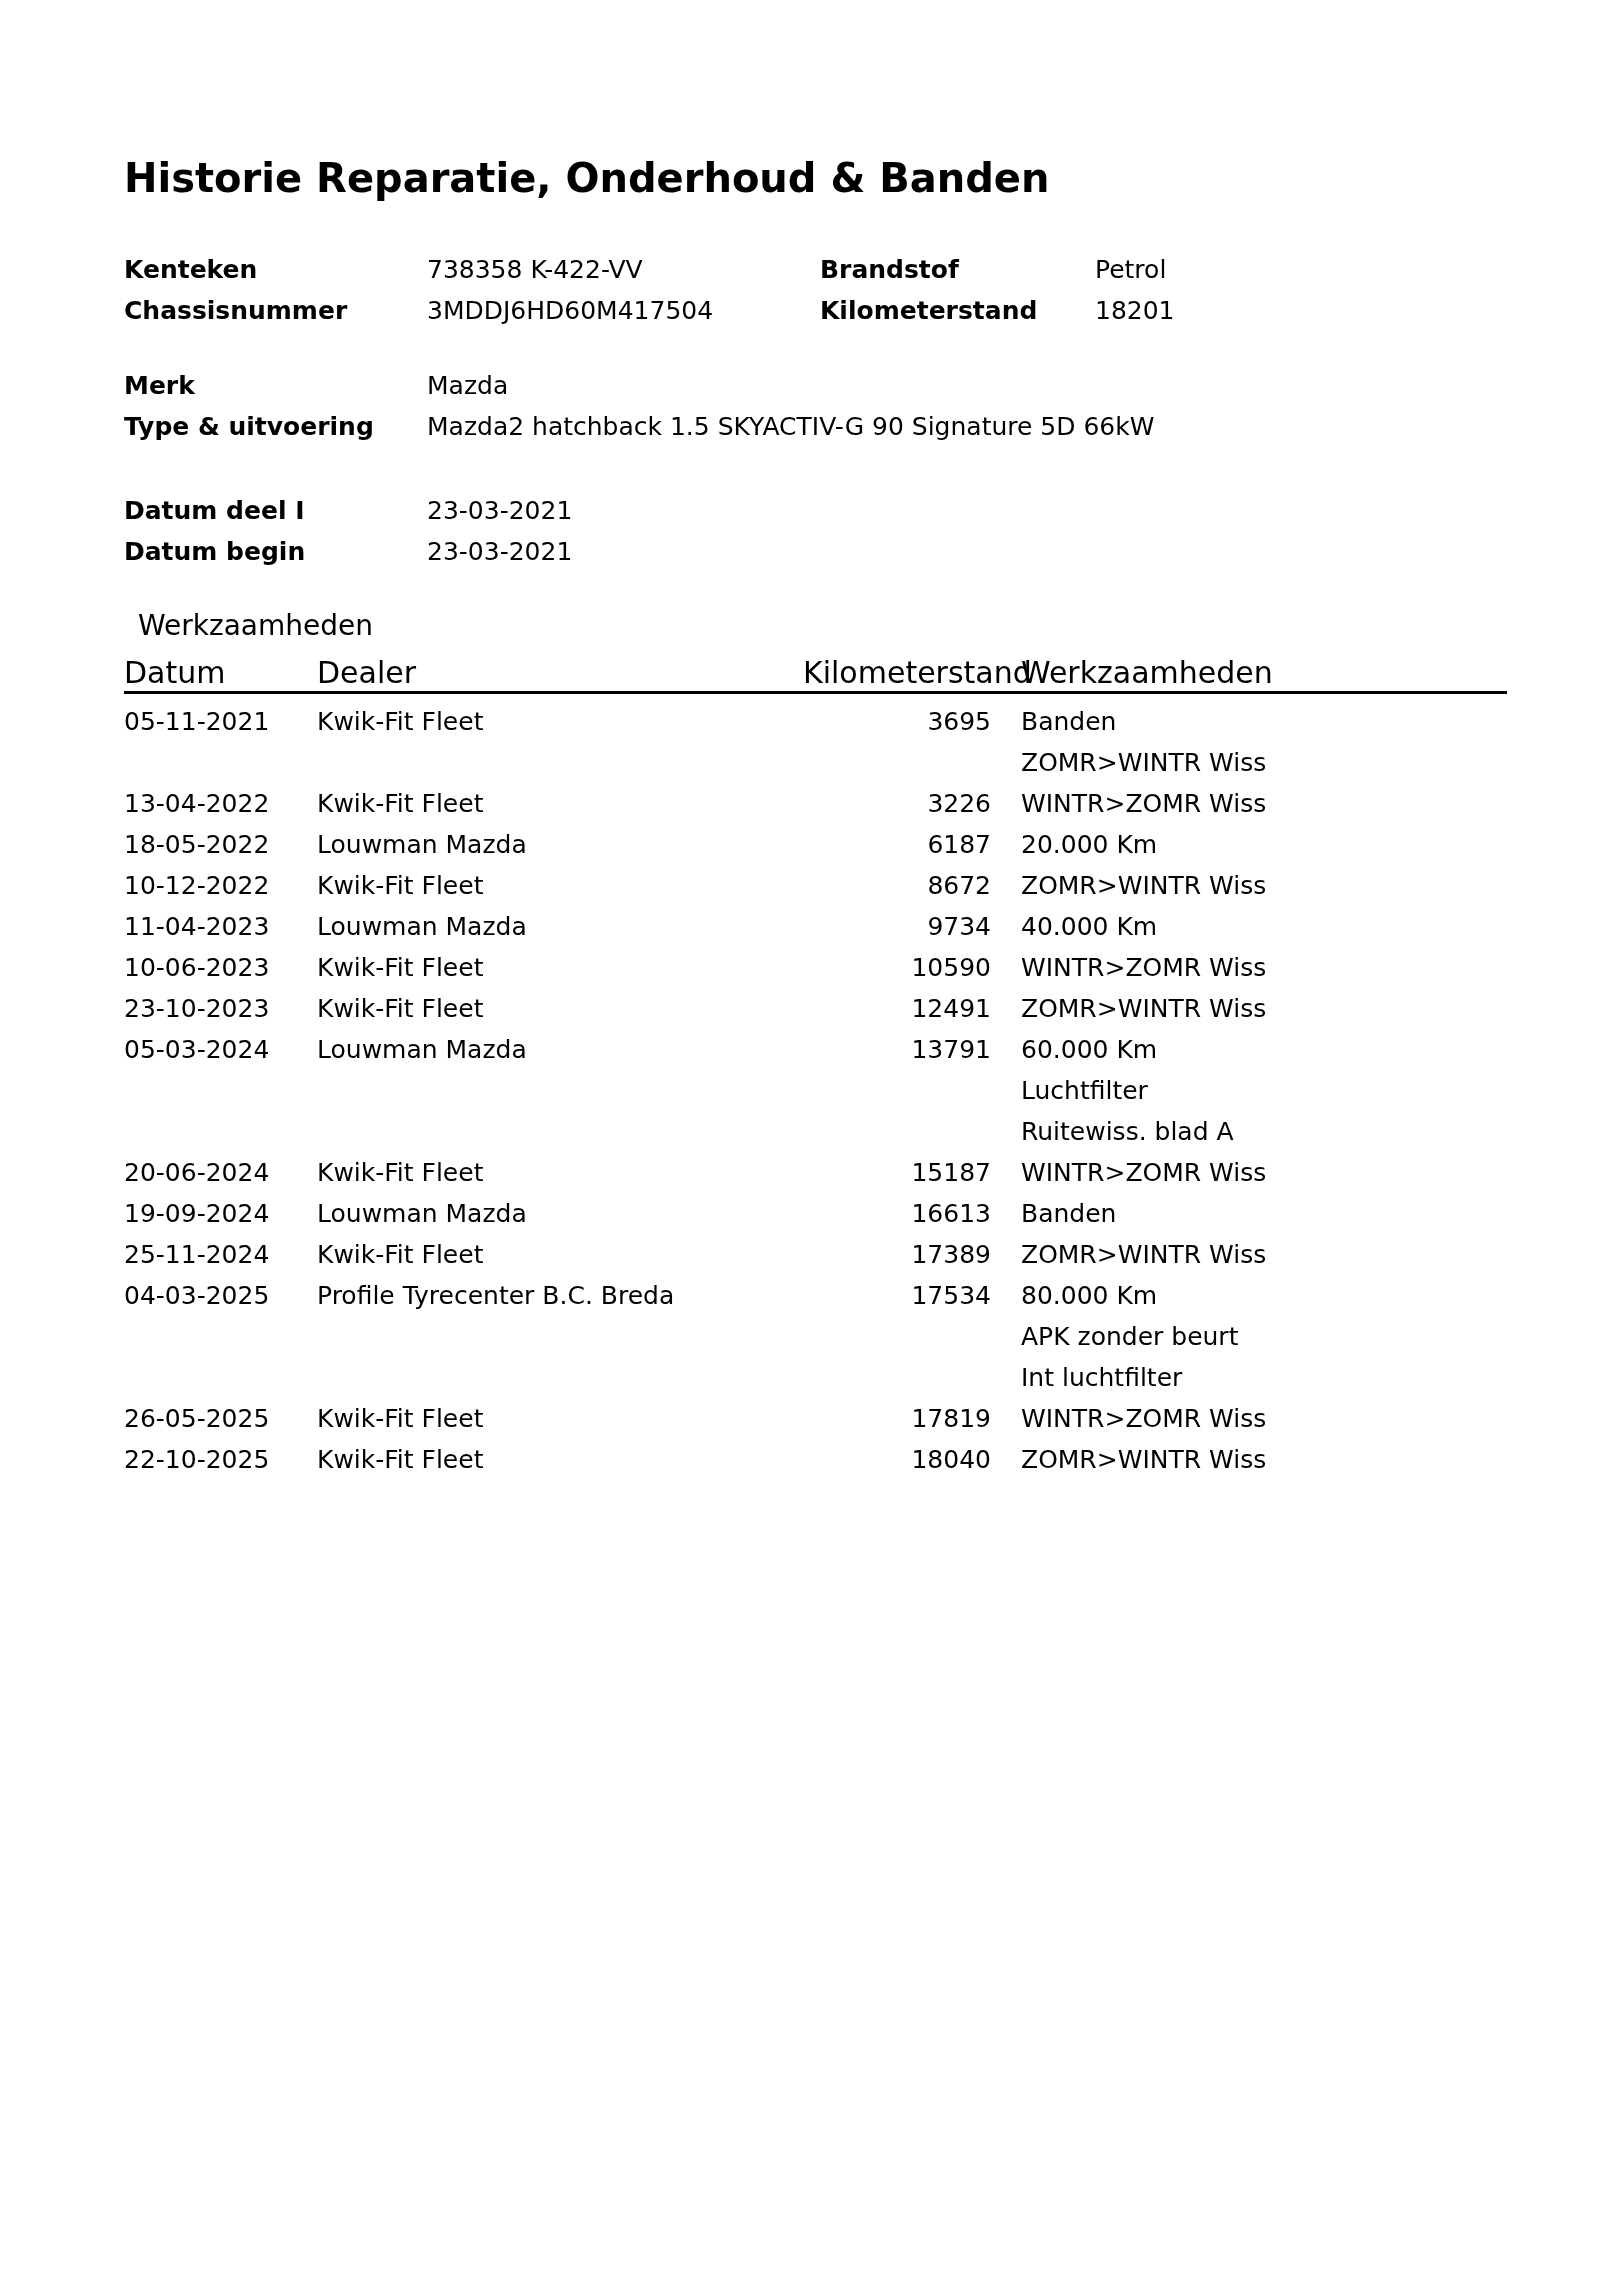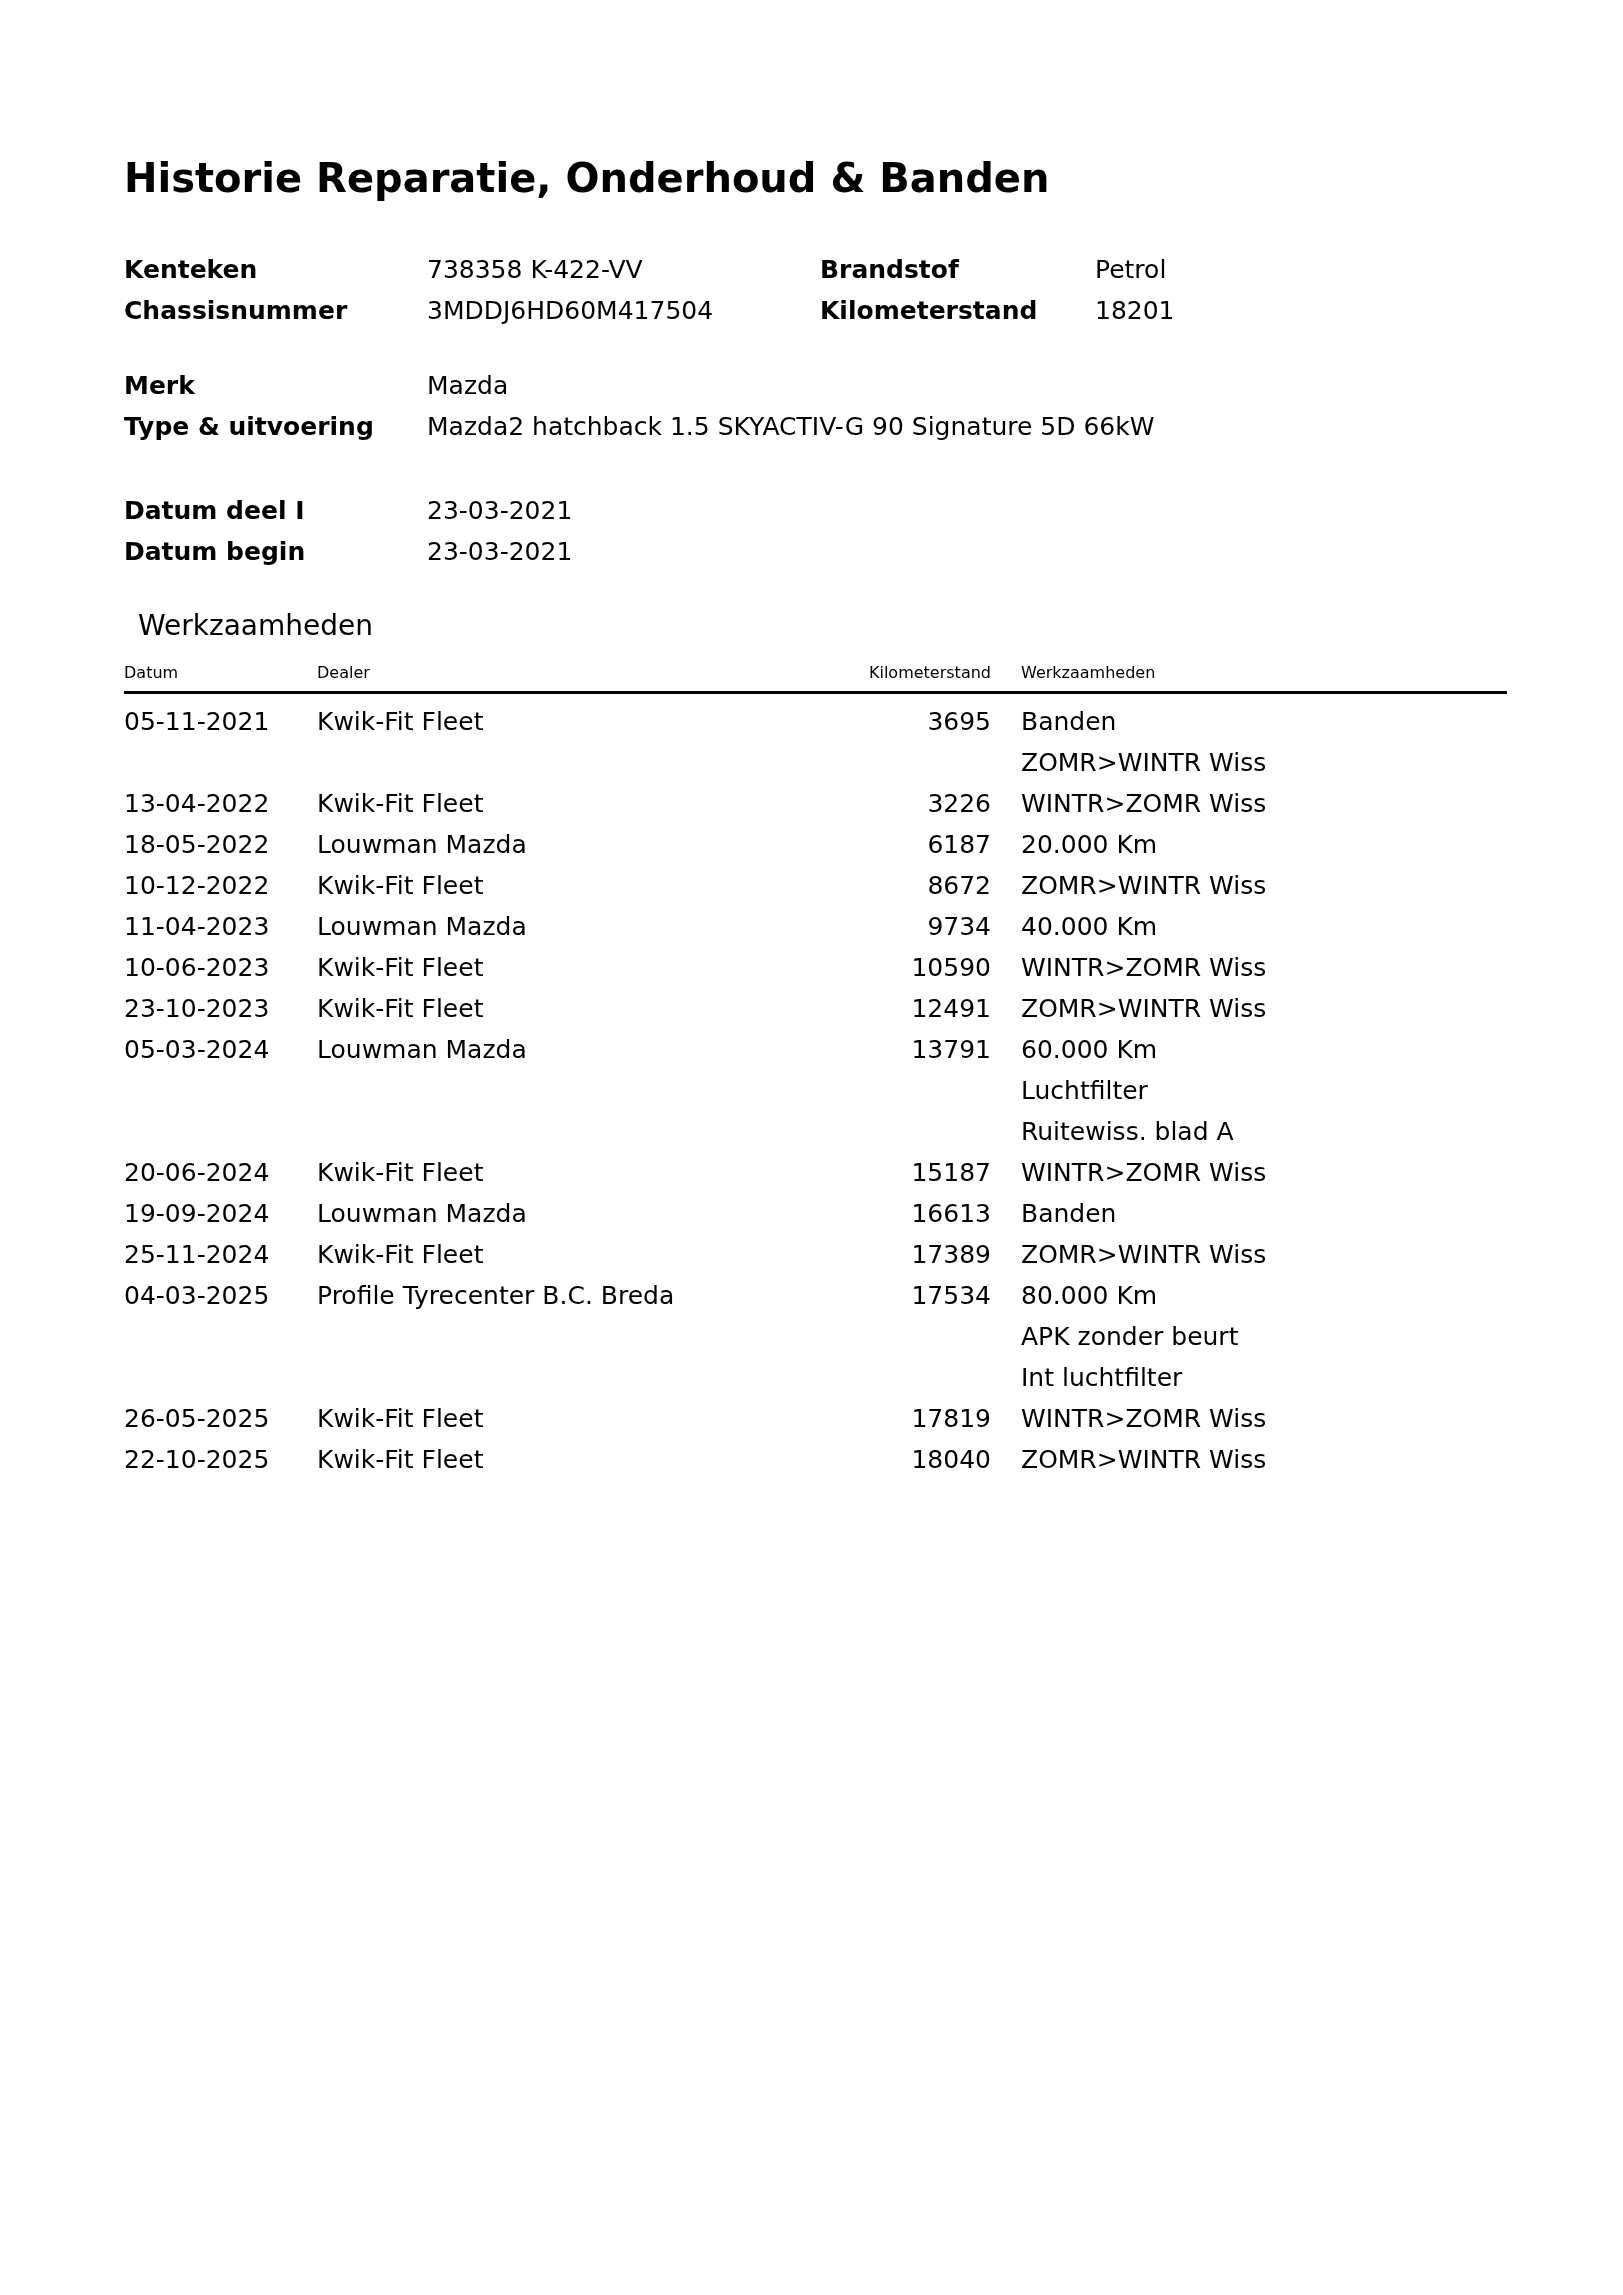--- a/index.html
+++ b/index.html
@@ -52,21 +52,21 @@
     margin-top: 33px;
     font-size: 28px;
     font-weight: normal;
     line-height: 41px;
   }
   
   .table-header {
     display: grid;
     grid-template-columns: 193px 486px 188px 1fr;
     margin-top: 12px;
-    font-size: 16px;
+    font-size: 30px;
     line-height: 26px;
   }
   .table-rule {
     margin-top: 5px;
     height: 0;
     border: none;
     border-top: 3.4px solid #000000;
     width: 100%;
   }
   .table-body {

